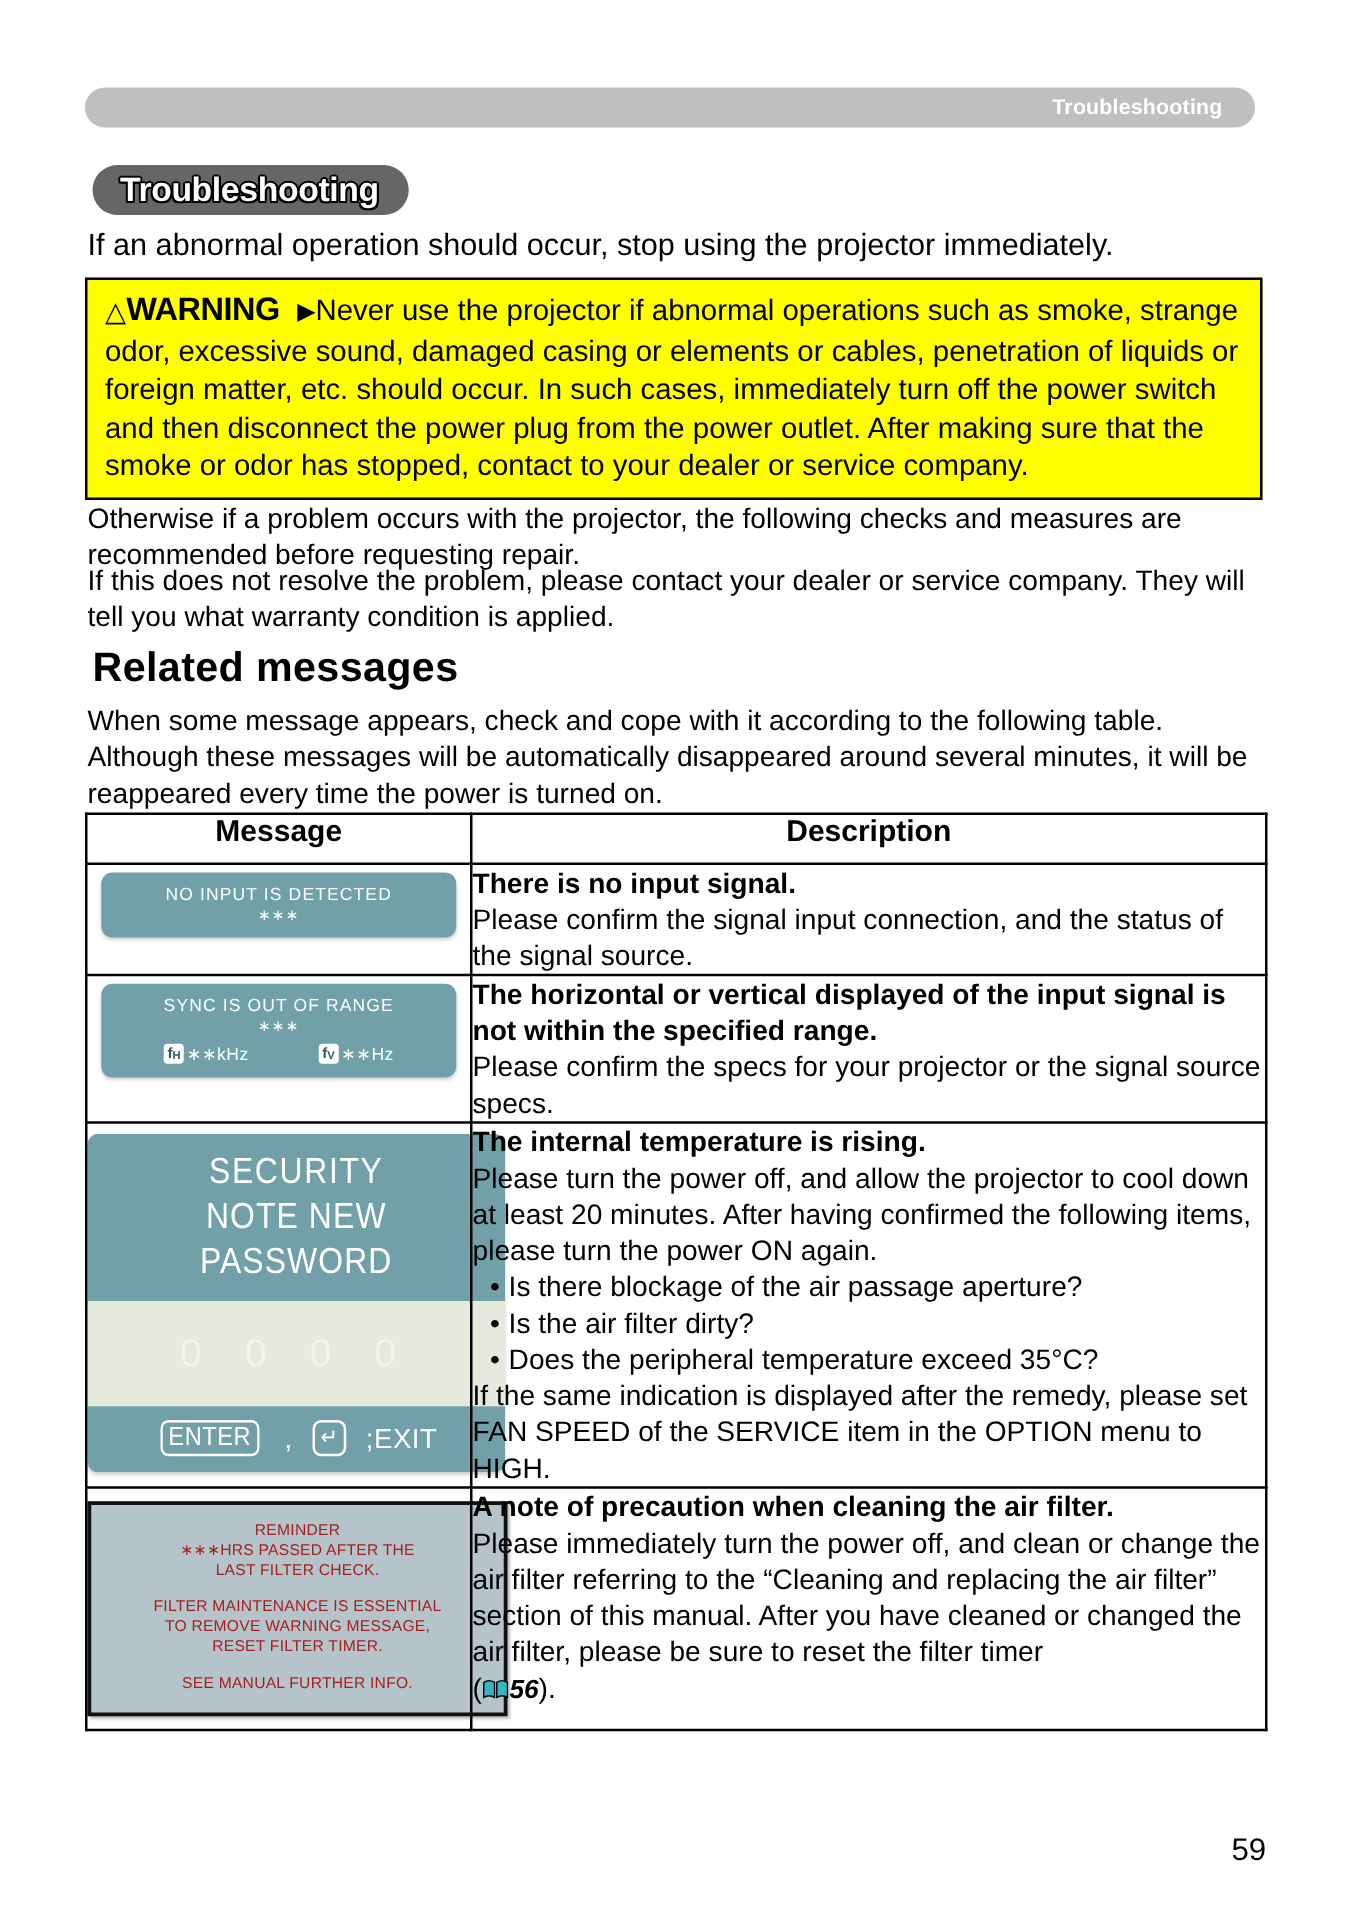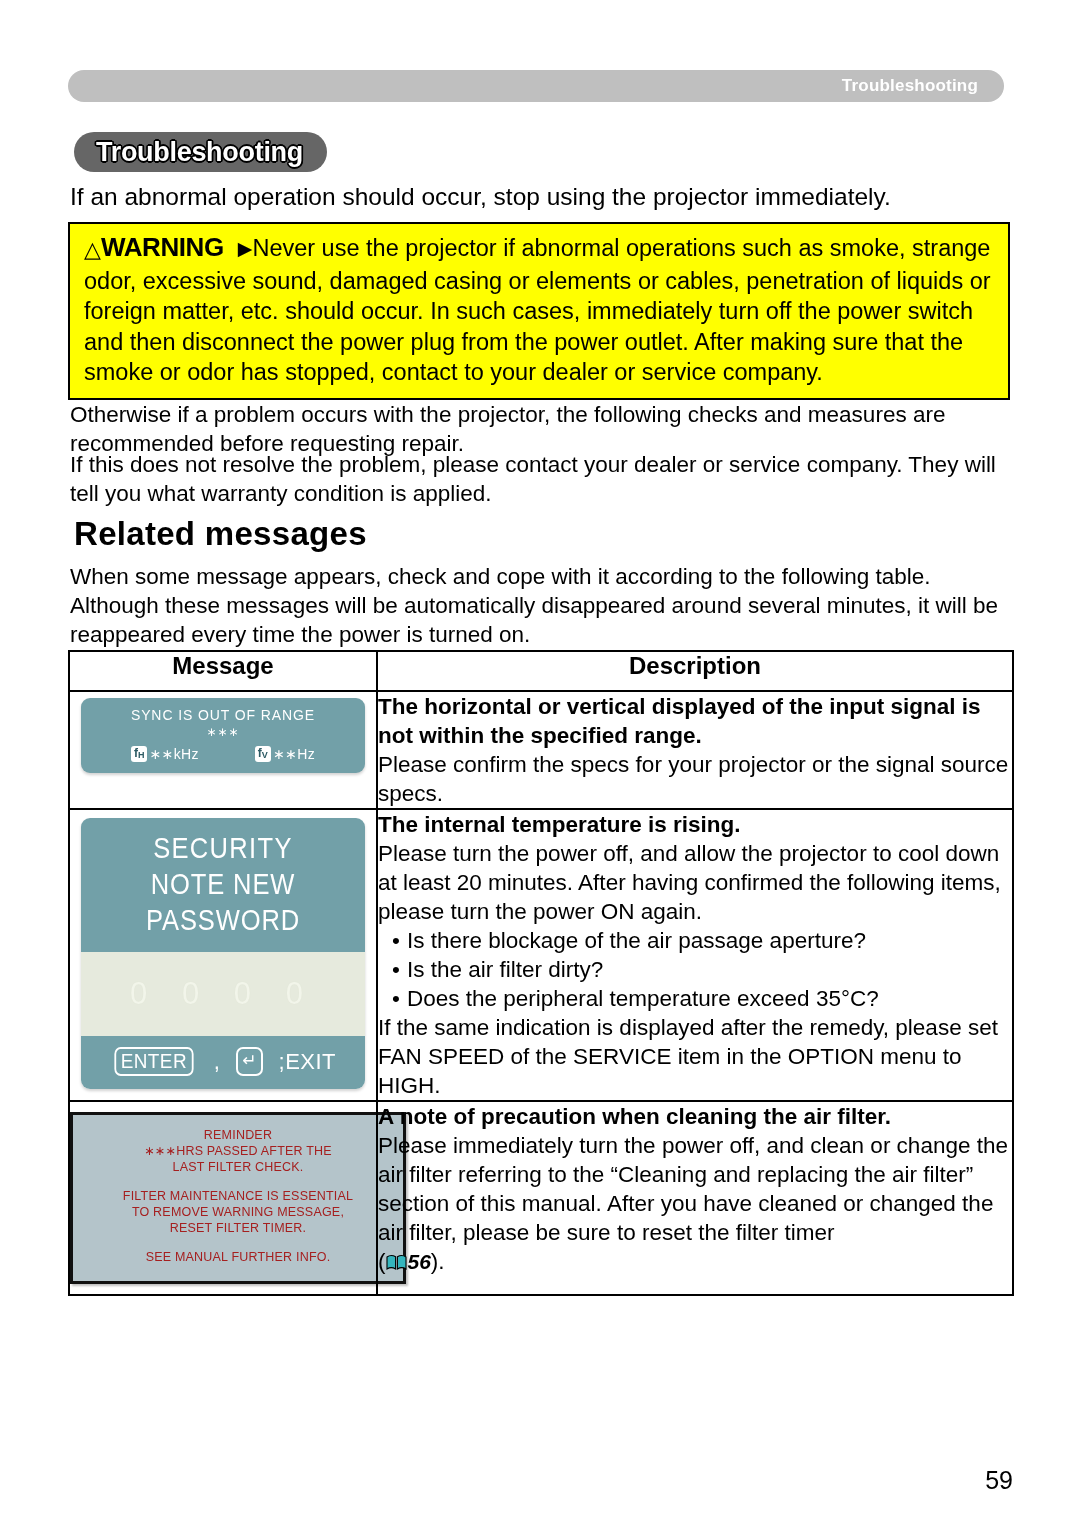--- a/index.html
+++ b/index.html
@@ -225,21 +225,21 @@
   .freq-badge sub {
     font-size: 9px;
     vertical-align: baseline;
     position: relative;
     bottom: -1px;
   }
   .freq-val { font-size: 14px; letter-spacing: 0.4px; }
 
   
   .security-panel {
-    width: 284px;
+    width: 334px;
     margin: 8px auto 8px auto;
     border-radius: 9px;
     overflow: hidden;
     box-shadow: 0 2px 3px rgba(0,0,0,0.18);
   }
   .sec-head {
     background: #72a0a8;
     padding: 12px 0 14px 0;
     text-align: center;
   }
@@ -378,20 +378,32 @@
       <col class="col-desc">
   </colgroup>
   <thead>
     <tr>
       <th class="th-cell">Message</th>
       <th class="th-cell">Description</th>
     </tr>
   </thead>
   <tbody>
 
+    <tr>
+      <td class="msg-cell">
+        <div class="osd">
+          <div class="osd-line1">NO INPUT IS DETECTED</div>
+          <div class="osd-stars">∗∗∗</div>
+        </div>
+      </td>
+      <td class="desc-cell">
+        <div class="desc-title">There is no input signal.</div>
+        <div class="desc-body">Please confirm the signal input connection, and the status of the signal source.</div>
+      </td>
+    </tr>
 
     <tr>
       <td class="msg-cell">
         <div class="osd">
           <div class="osd-line1">SYNC IS OUT OF RANGE</div>
           <div class="osd-stars">∗∗∗</div>
           <div class="osd-freq-row">
             <span class="freq-item">
               <span class="freq-badge"><span>f</span><sub>H</sub></span>
               <span class="freq-val">∗∗kHz</span>

